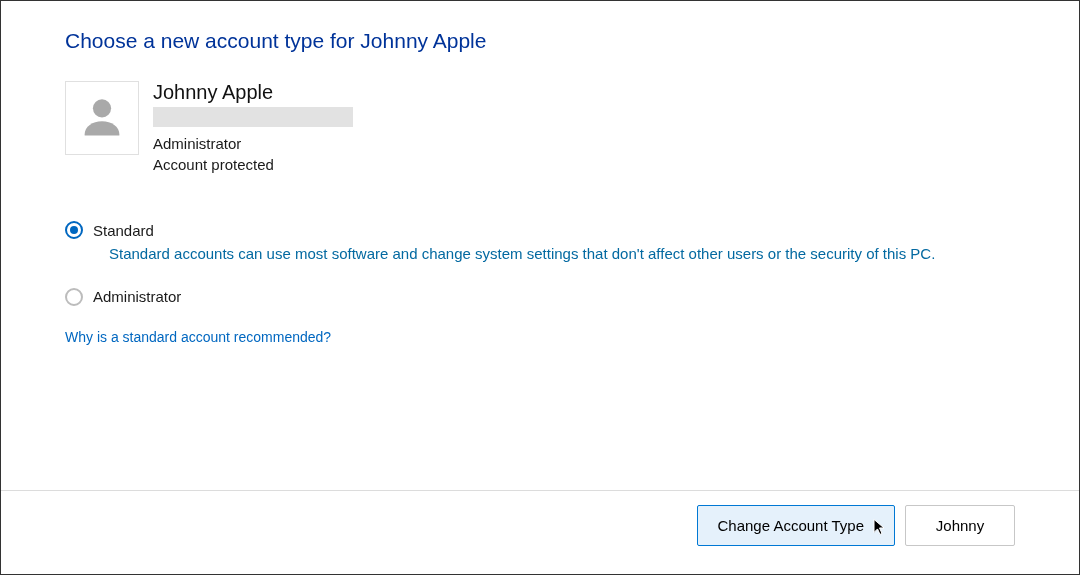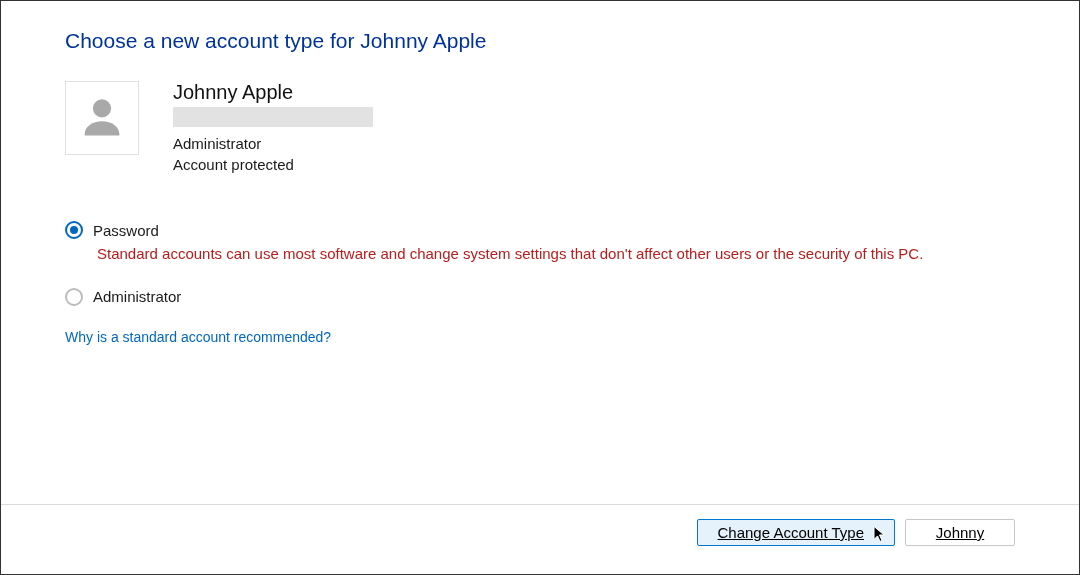--- a/index.html
+++ b/index.html
@@ -43,21 +43,20 @@
       background: #ffffff;
     }
     .avatar-icon svg {
       width: 52px;
       height: 52px;
       fill: #a9a9a9;
     }
     .account-info {
       display: flex;
       flex-direction: column;
-      margin-left: 20px;
     }
     .account-name {
       font-size: 20px;
       font-weight: 400;
       color: #111;
       margin-bottom: 3px;
     }
     .redacted-bar {
       width: 200px;
       height: 20px;
@@ -109,23 +108,23 @@
     }
     .radio.unselected {
       border: 2px solid #bcbcbc;
     }
     .option-label {
       font-size: 15px;
       color: #1a1a1a;
     }
     .option-desc {
       font-size: 15px;
-      color: #b91c1c;
+      color: #0369a1;
       line-height: 1.5;
-      margin-left: 32px;
+      margin-left: 44px;
       max-width: 900px;
     }
     .help-link {
       color: #0067c0;
       font-size: 14px;
       cursor: pointer;
       display: inline-block;
     }
     .footer {
       position: absolute;
@@ -133,28 +132,27 @@
       right: 0;
       bottom: 0;
       border-top: 1px solid #dcdcdc;
       padding: 14px 64px 28px 64px;
       display: flex;
       justify-content: flex-end;
       gap: 10px;
     }
     .btn {
       min-width: 110px;
-      padding: 4px 20px;
+      padding: 11px 20px;
       font-size: 15px;
       font-family: inherit;
       border: 1px solid #c7c7c7;
       background: #ffffff;
       cursor: pointer;
       border-radius: 2px;
-      text-decoration: underline;
     }
     .btn.primary {
       background: #e5f1fb;
       border: 1px solid #0078d4;
       padding-right: 30px;
       position: relative;
     }
     .cursor-icon {
       position: absolute;
       right: 8px;
@@ -192,21 +190,21 @@
       <div class="redacted-bar"></div>
       <div class="account-role">Administrator</div>
       <div class="account-protection">Account protected</div>
     </div>
   </div>
 
   <div class="options">
     <div class="option">
       <div class="radio-row">
         <span class="radio selected"></span>
-        <span class="option-label">Password</span>
+        <span class="option-label">Standard</span>
       </div>
       <div class="option-desc">Standard accounts can use most software and change system settings that don't affect other users or the security of this PC.</div>
     </div>
 
     <div class="option">
       <div class="radio-row">
         <span class="radio unselected"></span>
         <span class="option-label">Administrator</span>
       </div>
     </div>

